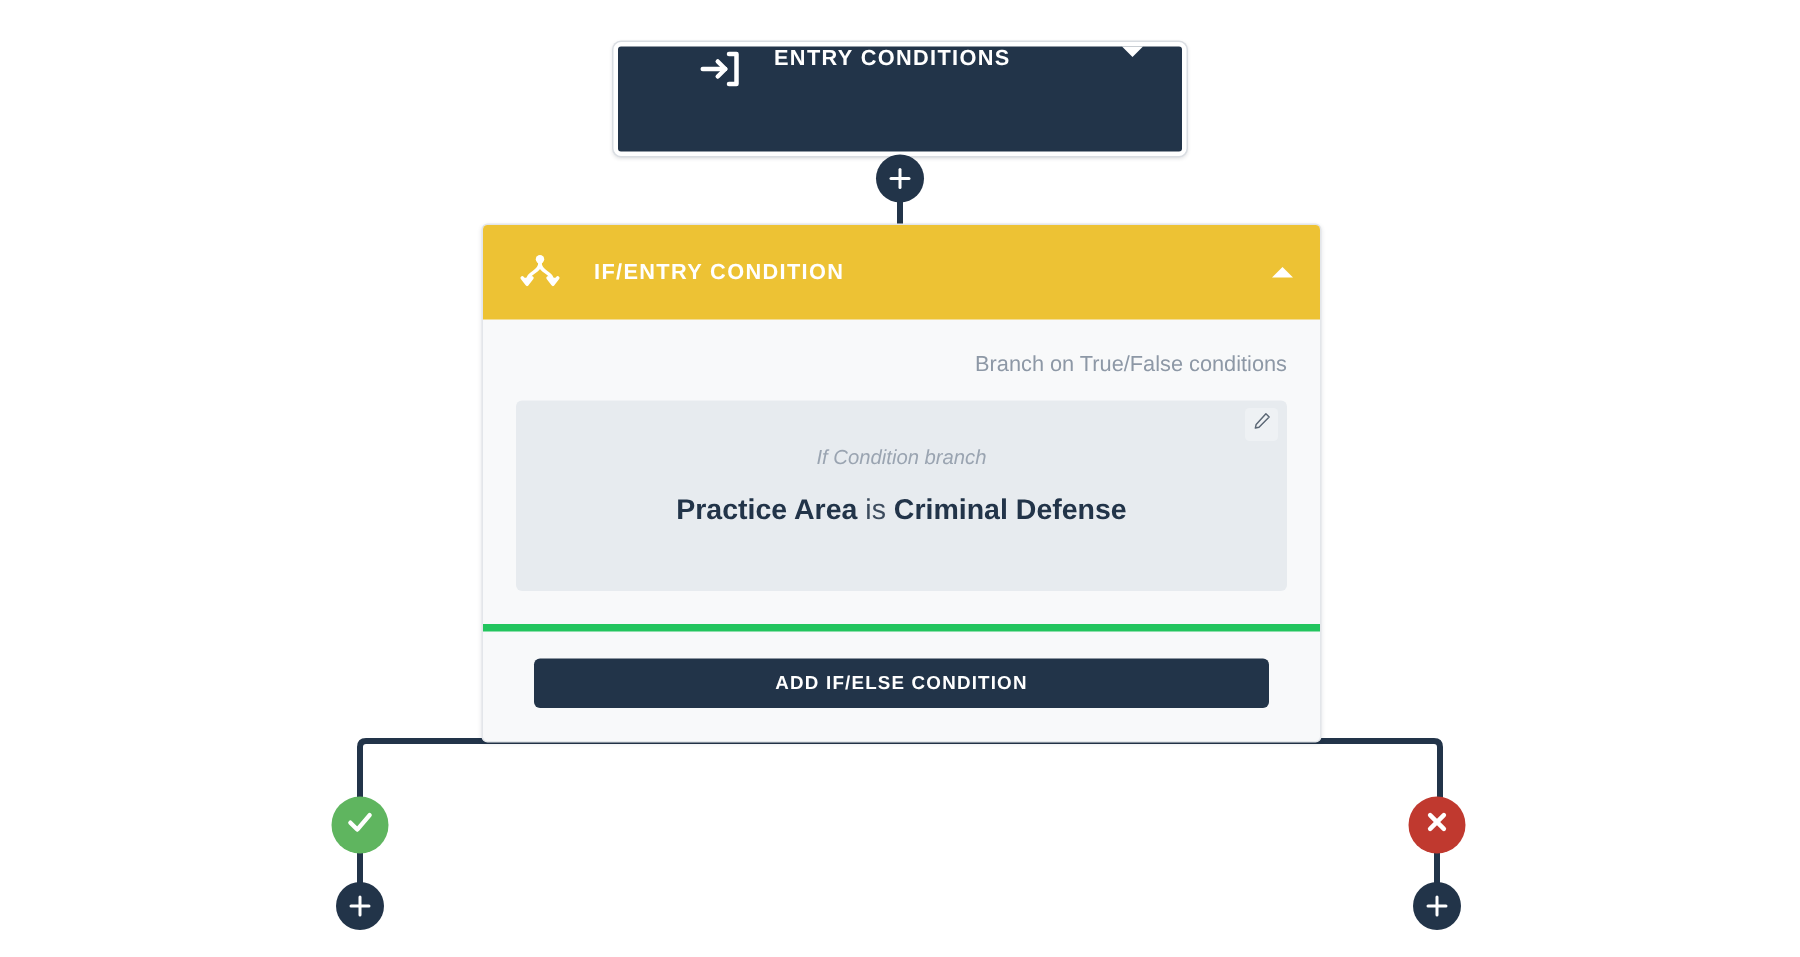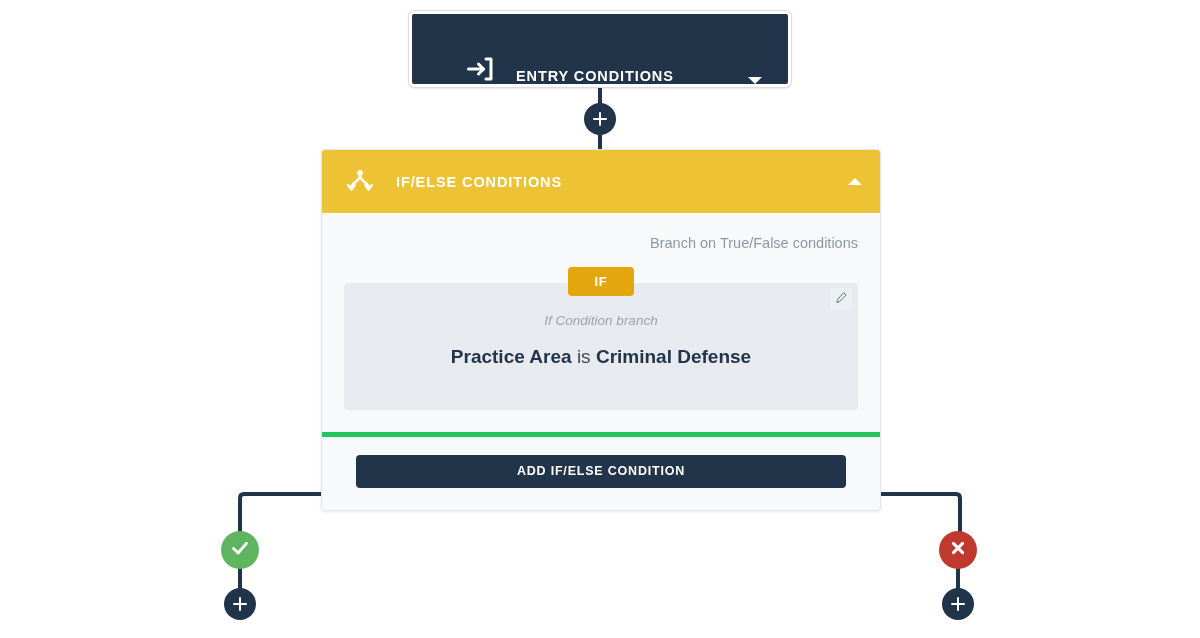--- a/index.html
+++ b/index.html
@@ -28,30 +28,30 @@
     top: 0;
     width: 1200px;
     height: 638px;
     pointer-events: none;
   }
 
   
   #entry-node {
     position: absolute;
     left: 409px;
-    top: 11px;
+    top: 28px;
     width: 382px;
     height: 76px;
     box-sizing: border-box;
     background: #223449;
     border: 3px solid #ffffff;
     border-radius: 5px;
     box-shadow: 0 0 0 1px #d9dde2, 0 1px 3px rgba(20,30,45,0.18);
     display: flex;
-    align-items: flex-end;
+    align-items: flex-start;
     padding: 0 22px;
   }
   #entry-node .entry-icon {
     width: 30px;
     height: 30px;
     margin-left: 32px;
     margin-right: 20px;
     flex: 0 0 auto;
     display: flex;
     align-items: center;
@@ -286,30 +286,27 @@
     <div id="ifelse-header">
       <span class="branch-icon">
         <svg viewBox="0 0 26 26" width="28" height="28" fill="none" stroke="#ffffff" stroke-width="2.2" stroke-linecap="round" stroke-linejoin="round">
           <circle cx="13" cy="4.5" r="2.6" fill="#ffffff" stroke="none"></circle>
           <path d="M13 7 C13 13, 5 12, 5 19"></path>
           <path d="M13 7 C13 13, 21 12, 21 19"></path>
           <path d="M2 16 L5 20 L8 16" fill="#ffffff" stroke="#ffffff"></path>
           <path d="M18 16 L21 20 L24 16" fill="#ffffff" stroke="#ffffff"></path>
         </svg>
       </span>
-      <span class="header-title">IF/ELSE CONDITIONS</span>
+      <span class="header-title">IF/ENTRY CONDITION</span>
       <span class="caret-up"></span>
     </div>
 
     <div id="ifelse-body">
       <div class="card-subtitle">Branch on True/False conditions</div>
 
-      <div class="if-badge-row">
-        <span class="if-badge">IF</span>
-      </div>
 
       <div class="condition-box">
         <span class="edit-button">
           <span>
             <svg viewBox="0 0 24 24" width="13" height="13" fill="none" stroke="#5b6775" stroke-width="1.8" stroke-linecap="round" stroke-linejoin="round">
               <path d="M16.5 3.5 L20.5 7.5 L8 20 L3.5 21 L4.5 16.5 Z"></path>
             </svg>
           </span>
         </span>
         <div class="branch-label">If Condition branch</div>

